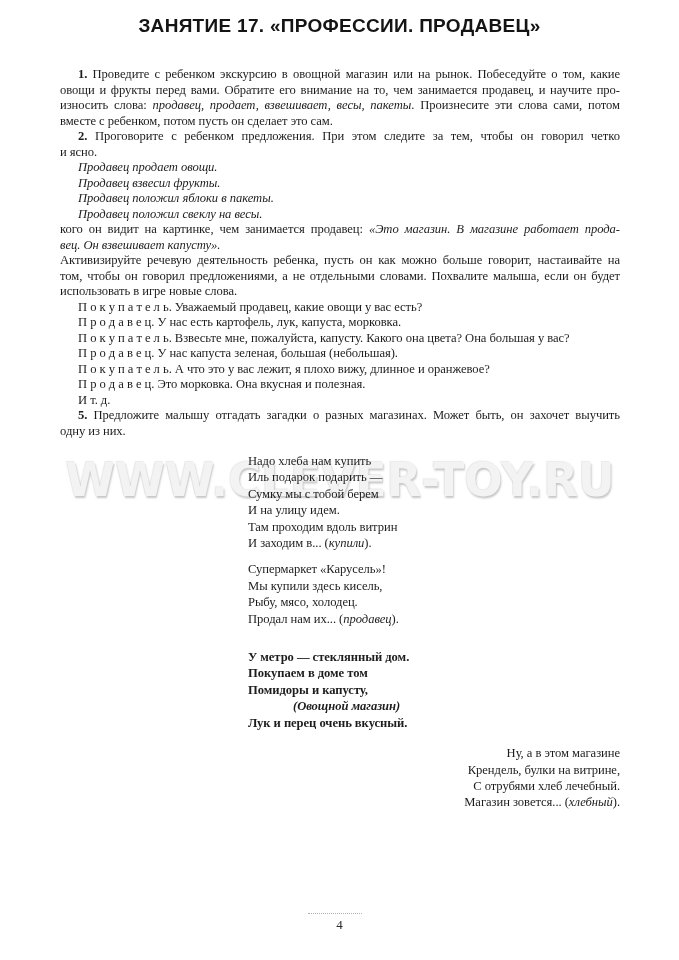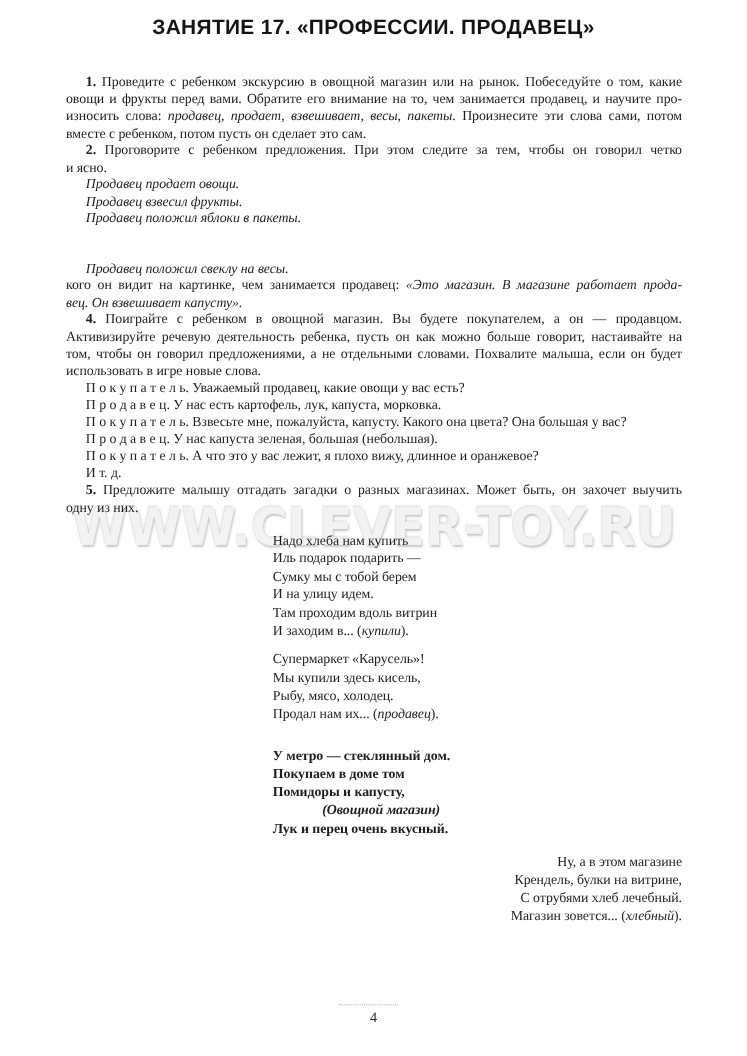--- a/index.html
+++ b/index.html
@@ -90,38 +90,38 @@
       <div class="line"><span>вместе с ребенком, потом пусть он сделает это сам.</span></div>
     </div>
     <div class="block">
       <div class="line j" style="padding-left: 18px;"><span class="b">2.</span><span> Проговорите с ребенком предложения. При этом следите за тем, чтобы он говорил четко</span></div>
       <div class="line"><span>и ясно.</span></div>
     </div>
     <div class="block">
       <div class="line" style="padding-left: 18px;"><span class="i">Продавец продает овощи.</span></div>
       <div class="line" style="padding-left: 18px;"><span class="i">Продавец взвесил фрукты.</span></div>
       <div class="line" style="padding-left: 18px;"><span class="i">Продавец положил яблоки в пакеты.</span></div>
-      <div class="line" style="padding-left: 18px; margin-top: 30px;"><span class="i">Продавец положил свеклу на весы.</span></div>
+      <div class="line" style="padding-left: 18px;"><span class="i">Продавец положил свеклу на весы.</span></div>
     </div>
     <div class="block">
       <div class="line j"><span>кого он видит на картинке, чем занимается продавец: </span><span class="i">«Это магазин. В магазине работает прода-</span></div>
       <div class="line"><span class="i">вец. Он взвешивает капусту».</span></div>
     </div>
     <div class="block">
-      <div class="line j" style="padding-left: 18px;"><span class="b">4.</span><span> Поиграйте с ребенком в овощной магазин. Вы будете покупателем, а он — продавцом.</span></div>
       <div class="line j"><span>Активизируйте речевую деятельность ребенка, пусть он как можно больше говорит, настаивайте на</span></div>
       <div class="line j"><span>том, чтобы он говорил предложениями, а не отдельными словами. Похвалите малыша, если он будет</span></div>
       <div class="line"><span>использовать в игре новые слова.</span></div>
     </div>
     <div class="block">
       <div class="line" style="padding-left: 18px;"><span>П о к у п а т е л ь. Уважаемый продавец, какие овощи у вас есть?</span></div>
       <div class="line" style="padding-left: 18px;"><span>П р о д а в е ц. У нас есть картофель, лук, капуста, морковка.</span></div>
       <div class="line" style="padding-left: 18px;"><span>П о к у п а т е л ь. Взвесьте мне, пожалуйста, капусту. Какого она цвета? Она большая у вас?</span></div>
       <div class="line" style="padding-left: 18px;"><span>П р о д а в е ц. У нас капуста зеленая, большая (небольшая).</span></div>
       <div class="line" style="padding-left: 18px;"><span>П о к у п а т е л ь. А что это у вас лежит, я плохо вижу, длинное и оранжевое?</span></div>
+      <div class="line" style="padding-left: 18px;"><span>П р о д а в е ц. Это морковка. Она вкусная и полезная.</span></div>
       <div class="line" style="padding-left: 18px;"><span>И т. д.</span></div>
     </div>
     <div class="block">
       <div class="line j" style="padding-left: 18px;"><span class="b">5.</span><span> Предложите малышу отгадать загадки о разных магазинах. Может быть, он захочет выучить</span></div>
       <div class="line"><span>одну из них.</span></div>
     </div>
     <div class="block stanza" style="margin-top: 14px;">
       <div class="line" style="padding-left: 188px;"><span>Надо хлеба нам купить</span></div>
       <div class="line" style="padding-left: 188px;"><span>Иль подарок подарить —</span></div>
       <div class="line" style="padding-left: 188px;"><span>Сумку мы с тобой берем</span></div>

